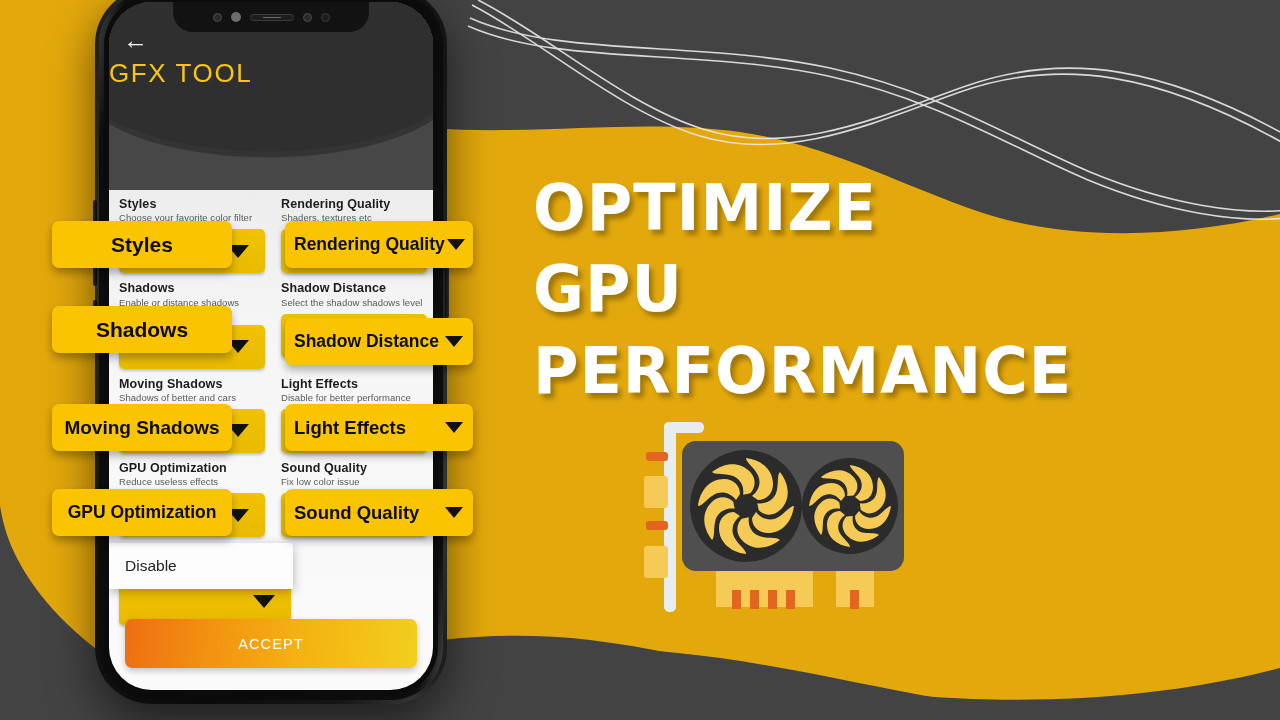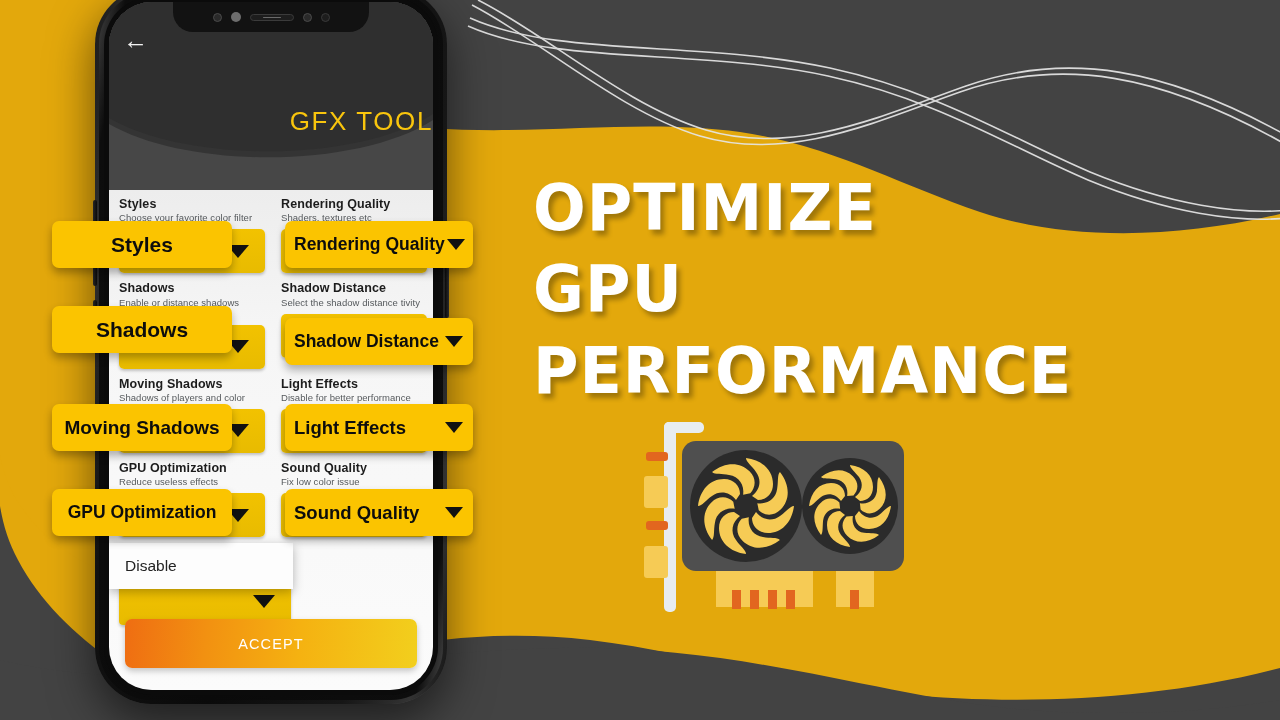--- a/index.html
+++ b/index.html
@@ -75,25 +75,24 @@
     border:1px solid #3b3b3b; position:relative; }
   .speaker::after { content:""; position:absolute; left:12px; top:2px; width:18px; height:1.5px;
     background:#6a6a6a; border-radius:1px; }
 
   .back-arrow {
     position:absolute; left:14px; top:26px; z-index:7;
     color:#f2f2f2; font-size:25px; line-height:1;
   }
   .app-title {
     position:absolute; left:0; right:0; top:56px; z-index:7;
-    text-align:right;
+    text-align:left;
     color:#F9C50D;
     font-size:26px; letter-spacing:1.6px;
     font-family:"Liberation Sans", sans-serif;
-    margin-top:48px;
   }
 
   
   .settings {
     position:absolute; left:0; top:188px; width:100%; bottom:0;
     background:linear-gradient(180deg,#ededed 0%,#f6f6f6 30%,#fbfbfb 100%);
   }
   .srow { display:flex; width:100%; }
   .scell { width:50%; padding:0 6px 0 10px; }
   .scell .s-title { font-size:12.5px; font-weight:bold; color:#1c1c1c; line-height:1.15; letter-spacing:.1px;}
@@ -243,31 +242,31 @@
         <div class="srow" style="padding-top:8px;">
           <div class="scell">
             <div class="s-title">Shadows</div>
             <div class="s-sub">Enable or distance shadows</div>
             <div class="dd" style="margin-top:16px;">
                 <span class="caret"></span>
               </div>
           </div>
           <div class="scell">
             <div class="s-title">Shadow Distance</div>
-            <div class="s-sub">Select the shadow distance tivity</div>
+            <div class="s-sub">Select the shadow shadows level</div>
             <div class="dd">
                 <span class="caret"></span>
               </div>
           </div>
         </div>
 
         <div class="srow" style="padding-top:8px;">
           <div class="scell">
             <div class="s-title">Moving Shadows</div>
-            <div class="s-sub">Shadows of players and color</div>
+            <div class="s-sub">Shadows of better and cars</div>
             <div class="dd">
                 <span class="caret"></span>
               </div>
           </div>
           <div class="scell">
             <div class="s-title">Light Effects</div>
             <div class="s-sub">Disable for better performance</div>
             <div class="dd">
                 <span class="caret"></span>
               </div>

